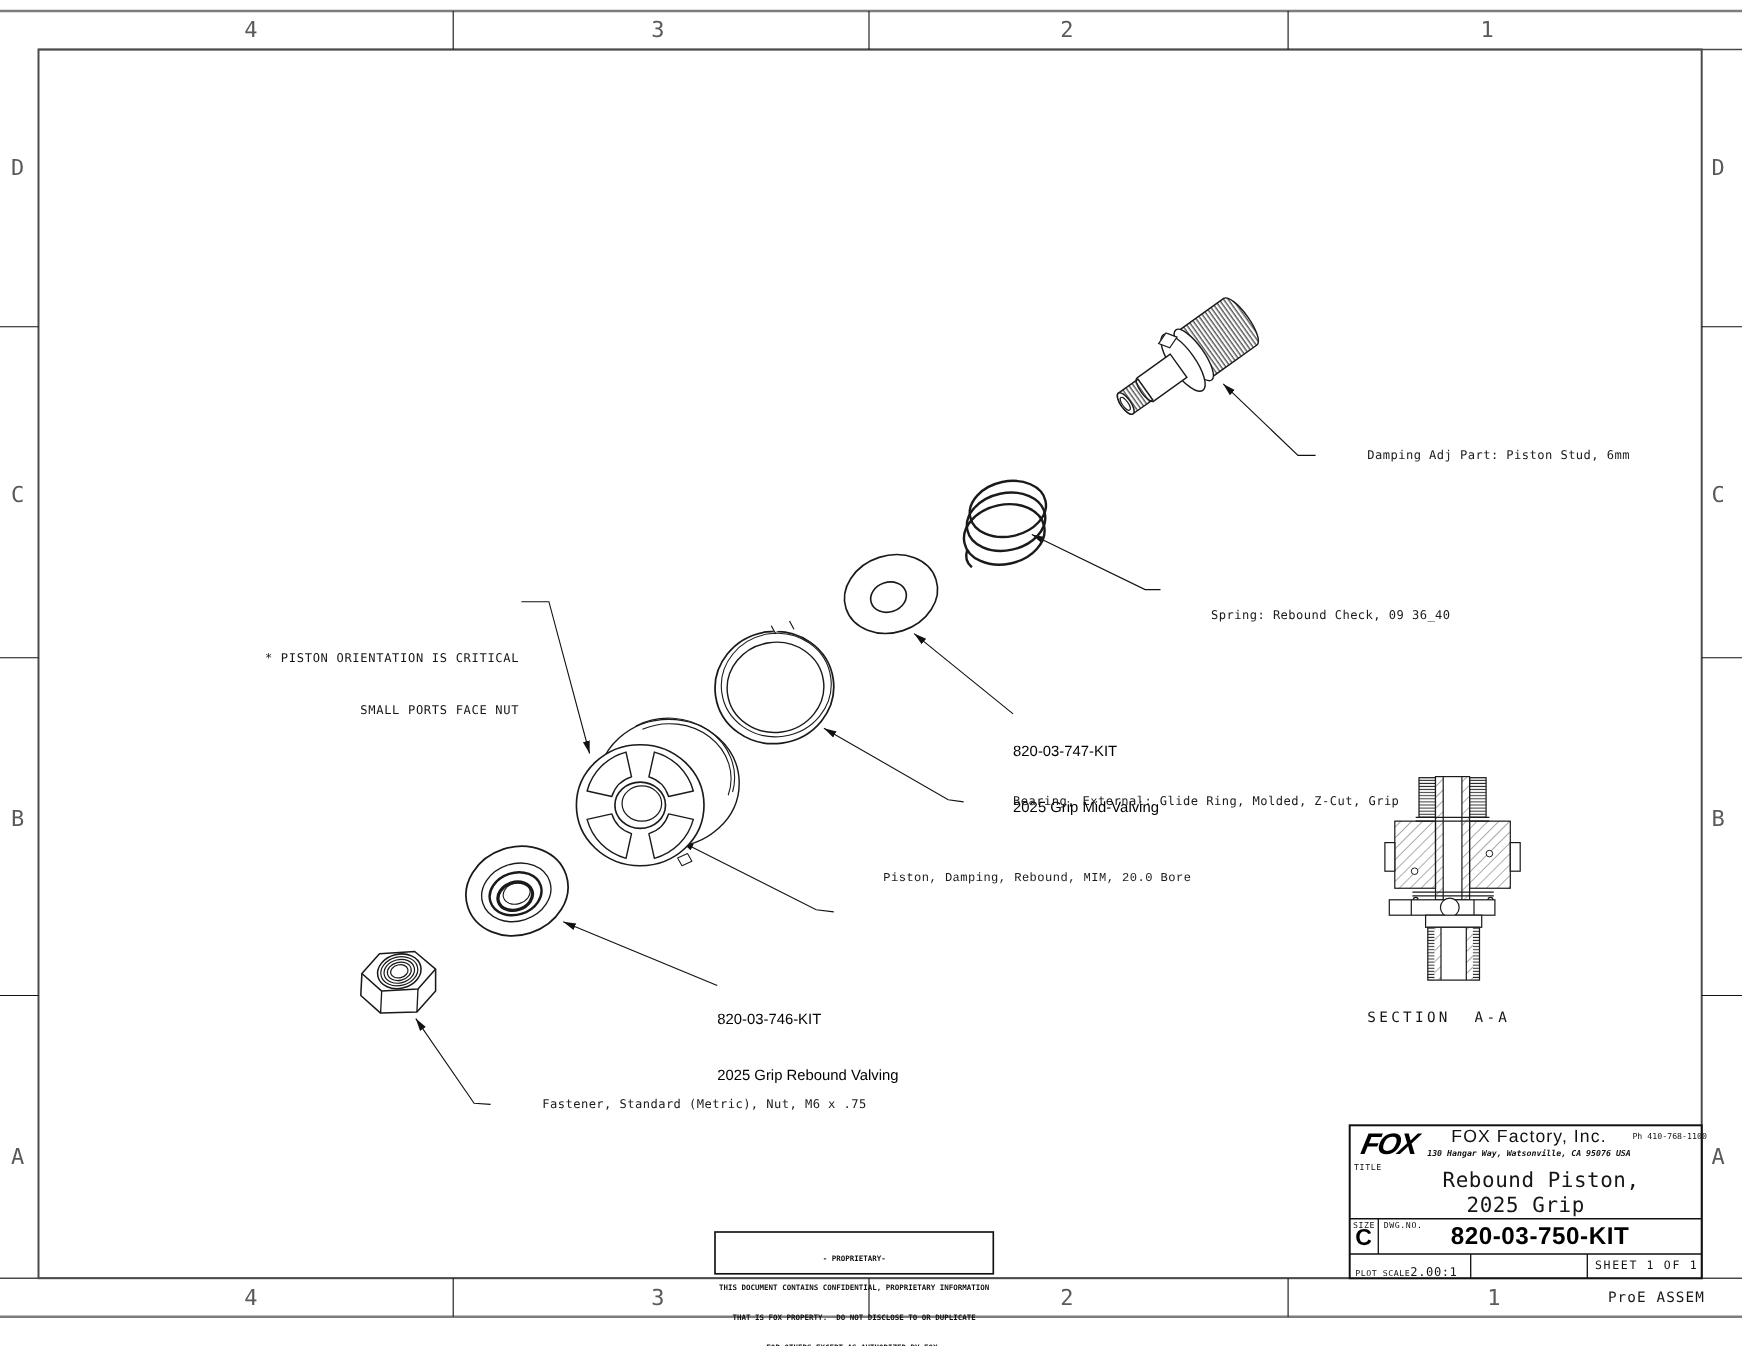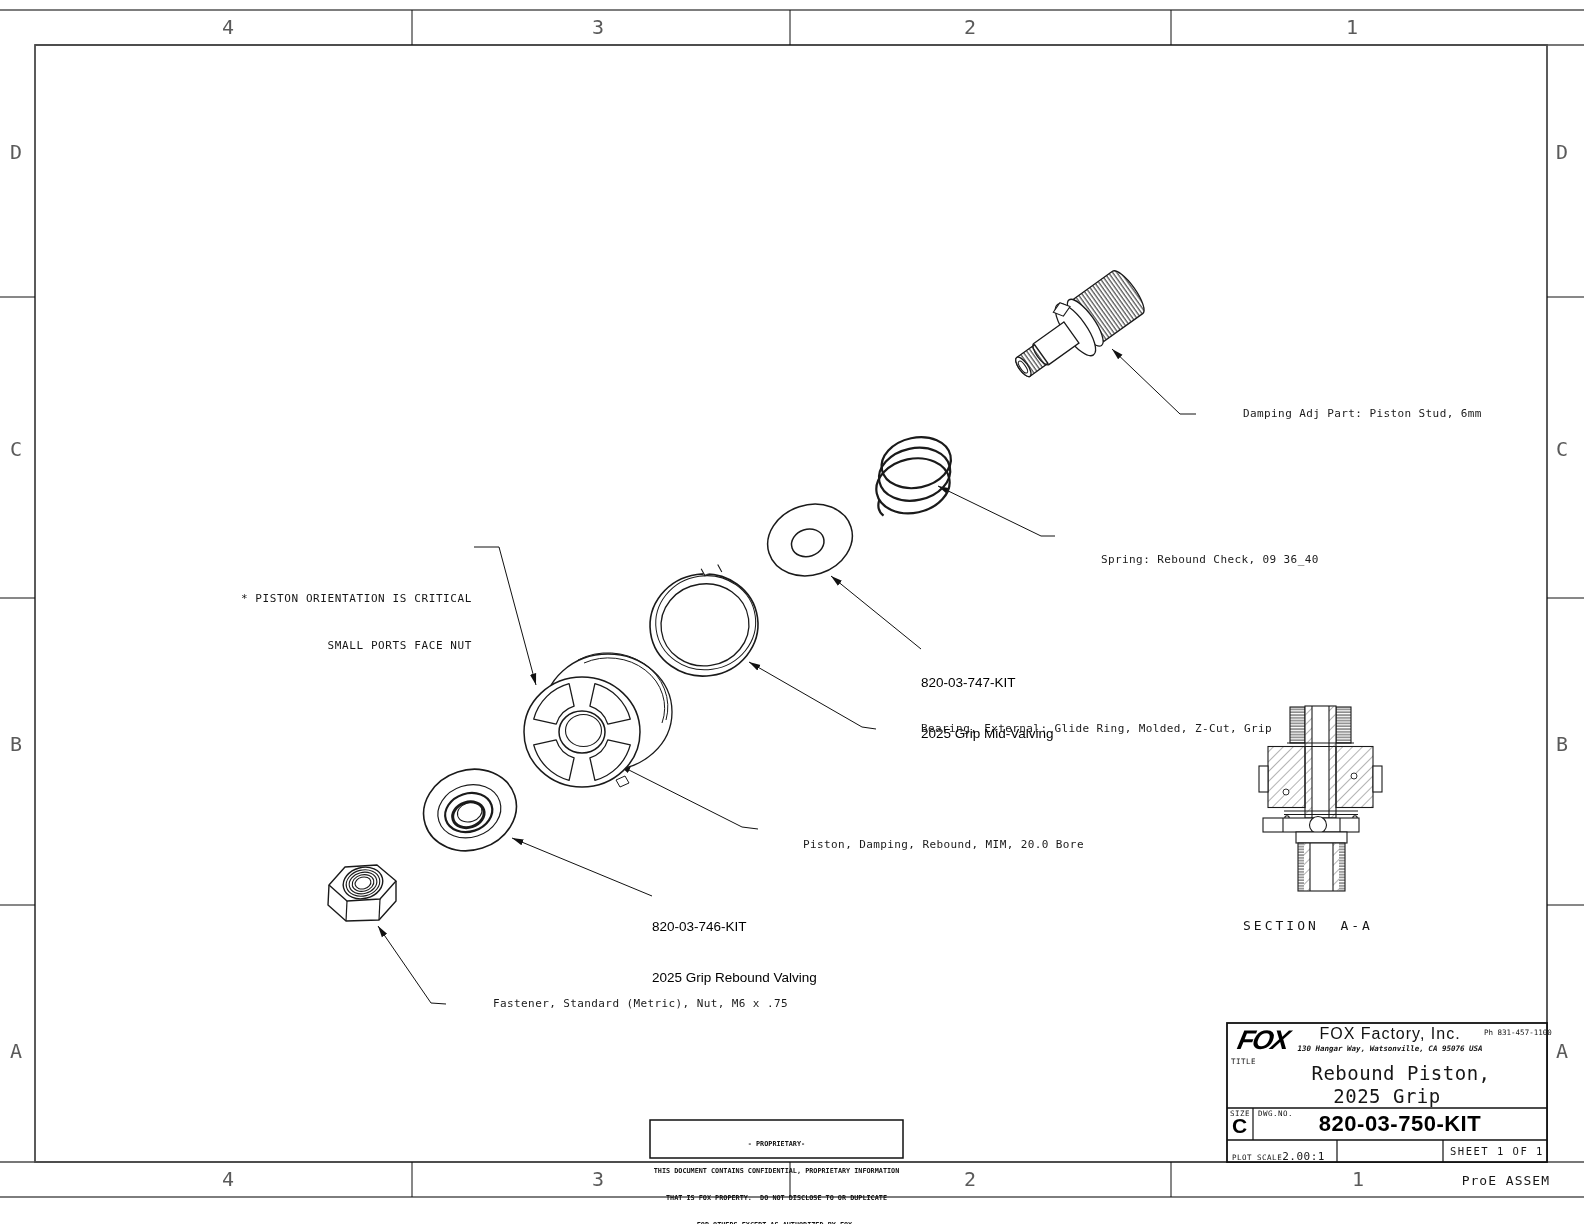--- a/index.html
+++ b/index.html
@@ -214,39 +214,39 @@
   <div class="abs zone" style="left:1556px;top:734px;">B</div>
   <div class="abs zone" style="left:1556px;top:1041px;">A</div>
 
   <div class="abs cad" style="left:1200px;top:407px;">Damping Adj Part: Piston Stud, 6mm</div>
   <div class="abs cad" style="left:1058px;top:529px;margin-top:24px;">Spring: Rebound Check, 09 36_40</div>
   <div class="abs kit" style="left:921px;top:640px;">
     <div>820-03-747-KIT</div>
     <div>2025 Grip Mid-Valving</div>
   </div>
   <div class="abs cad" style="left:878px;top:722px;">Bearing, External: Glide Ring, Molded, Z-Cut, Grip</div>
-  <div class="abs cad" style="left:760px;top:838px;">Piston, Damping, Rebound, MIM, 20.0 Bore</div>
+  <div class="abs cad" style="left:760px;top:792px;font-family:Liberation Mono, monospace;">Piston, Damping, Rebound, MIM, 20.0 Bore</div>
   <div class="abs kit" style="left:652px;top:884px;">
     <div>820-03-746-KIT</div>
     <div>2025 Grip Rebound Valving</div>
   </div>
   <div class="abs cad" style="left:450px;top:997px;">Fastener, Standard (Metric), Nut, M6 x .75</div>
 
   <div class="abs note" style="right:1112px;top:560px;margin-left:22px;">
     <div>* PISTON ORIENTATION IS CRITICAL</div>
     <div>SMALL PORTS FACE NUT</div>
   </div>
 
   <div class="abs section-label" style="left:1198px;top:918px;width:220px;">SECTION  A-A</div>
 
   <div class="abs fox-logo" style="left:1238px;top:1027px;">FOX</div>
   <div class="abs tb-label" style="left:1231px;top:1058px;">TITLE</div>
   <div class="abs company" style="left:1300px;top:1026px;width:180px;">FOX Factory, Inc.</div>
   <div class="abs addr" style="left:1295px;top:1044px;width:190px;font-style:italic;">130 Hangar Way, Watsonville, CA 95076 USA</div>
-  <div class="abs phone" style="left:1484px;top:1027px;">Ph 831-457-1100</div>
+  <div class="abs phone" style="left:1484px;top:1027px;">Ph 410-768-1100</div>
   <div class="abs phone" style="left:1563px;top:1040px;padding-left:48px;">Fax 831-768-9312</div>
   <div class="abs tb-title" style="left:1227px;top:1062px;width:348px;">Rebound Piston,</div>
   <div class="abs tb-title" style="left:1227px;top:1085px;width:320px;">2025 Grip</div>
   <div class="abs tb-label" style="left:1230px;top:1110px;">SIZE</div>
   <div class="abs sizec" style="left:1232px;top:1115px;">C</div>
   <div class="abs tb-label" style="left:1258px;top:1110px;">DWG.NO.</div>
   <div class="abs dwgno" style="left:1253px;top:1112px;width:294px;">820-03-750-KIT</div>
   <div class="abs" style="left:1232px;top:1145px;">
     <span class="tb-label">PLOT SCALE</span><span class="plotline">2.00:1</span>
   </div>

